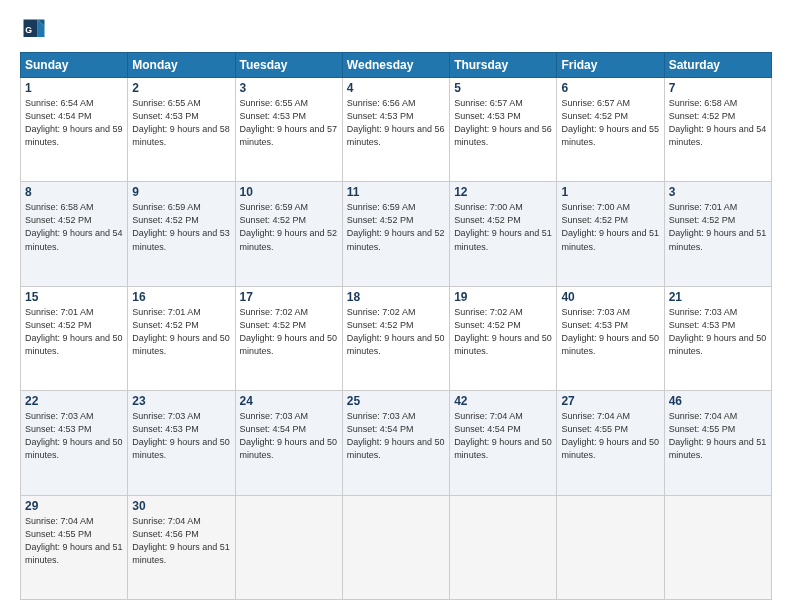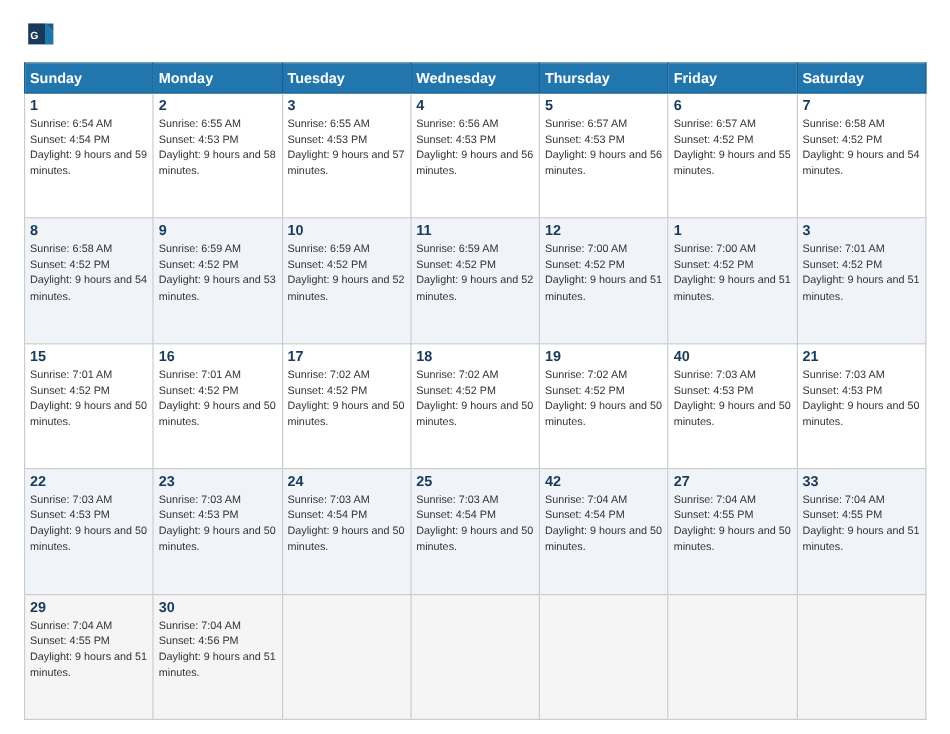--- a/index.html
+++ b/index.html
@@ -157,21 +157,21 @@
           <td><span class="day-num">40</span><span class="cell-text">Sunrise: 7:03 AM<br>Sunset: 4:53 PM<br>Daylight: 9 hours and 50 minutes.</span></td>
           <td><span class="day-num">21</span><span class="cell-text">Sunrise: 7:03 AM<br>Sunset: 4:53 PM<br>Daylight: 9 hours and 50 minutes.</span></td>
         </tr>
         <tr>
           <td><span class="day-num">22</span><span class="cell-text">Sunrise: 7:03 AM<br>Sunset: 4:53 PM<br>Daylight: 9 hours and 50 minutes.</span></td>
           <td><span class="day-num">23</span><span class="cell-text">Sunrise: 7:03 AM<br>Sunset: 4:53 PM<br>Daylight: 9 hours and 50 minutes.</span></td>
           <td><span class="day-num">24</span><span class="cell-text">Sunrise: 7:03 AM<br>Sunset: 4:54 PM<br>Daylight: 9 hours and 50 minutes.</span></td>
           <td><span class="day-num">25</span><span class="cell-text">Sunrise: 7:03 AM<br>Sunset: 4:54 PM<br>Daylight: 9 hours and 50 minutes.</span></td>
           <td><span class="day-num">42</span><span class="cell-text">Sunrise: 7:04 AM<br>Sunset: 4:54 PM<br>Daylight: 9 hours and 50 minutes.</span></td>
           <td><span class="day-num">27</span><span class="cell-text">Sunrise: 7:04 AM<br>Sunset: 4:55 PM<br>Daylight: 9 hours and 50 minutes.</span></td>
-          <td><span class="day-num">33</span><span class="cell-text">Sunrise: 7:04 AM<br>Sunset: 4:55 PM<br>Daylight: 9 hours and 51 minutes.</span></td>
+          <td><span class="day-num">46</span><span class="cell-text">Sunrise: 7:04 AM<br>Sunset: 4:55 PM<br>Daylight: 9 hours and 51 minutes.</span></td>
         </tr>
         <tr class="last-row">
           <td><span class="day-num">29</span><span class="cell-text">Sunrise: 7:04 AM<br>Sunset: 4:55 PM<br>Daylight: 9 hours and 51 minutes.</span></td>
           <td><span class="day-num">30</span><span class="cell-text">Sunrise: 7:04 AM<br>Sunset: 4:56 PM<br>Daylight: 9 hours and 51 minutes.</span></td>
           <td class="empty-cell"></td>
           <td class="empty-cell"></td>
           <td class="empty-cell"></td>
           <td class="empty-cell"></td>
           <td class="empty-cell"></td>
         </tr>

